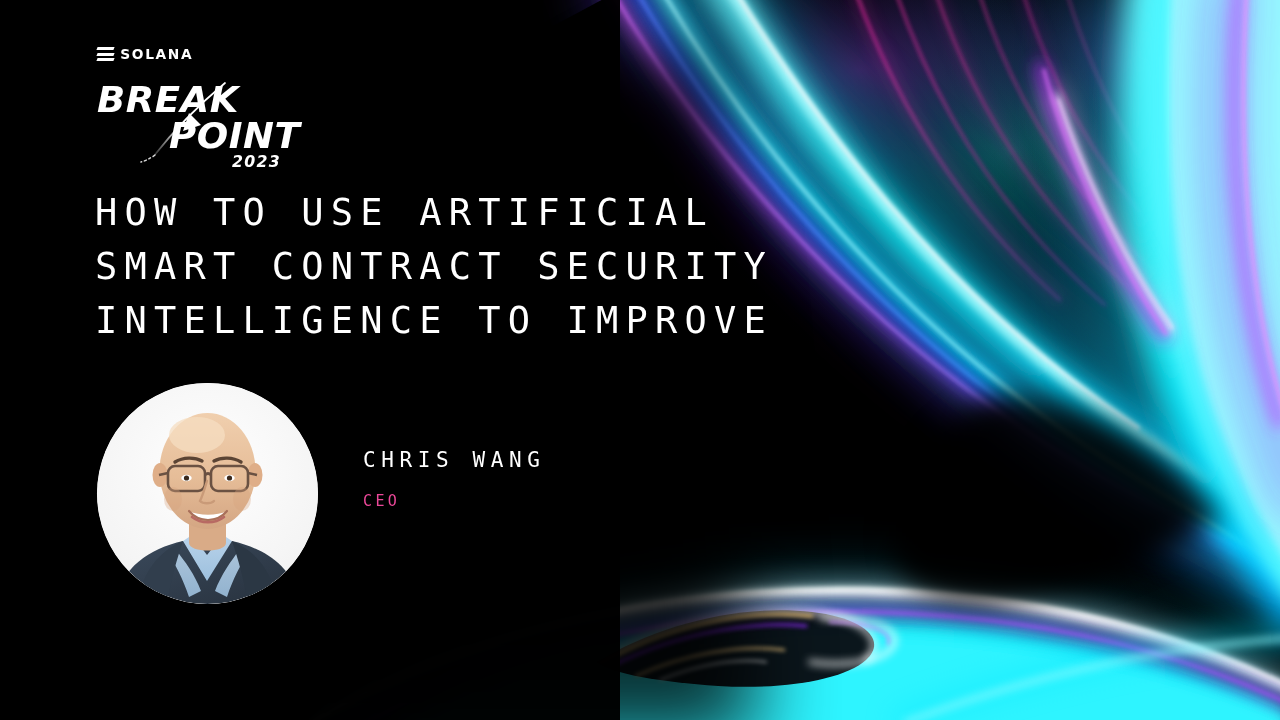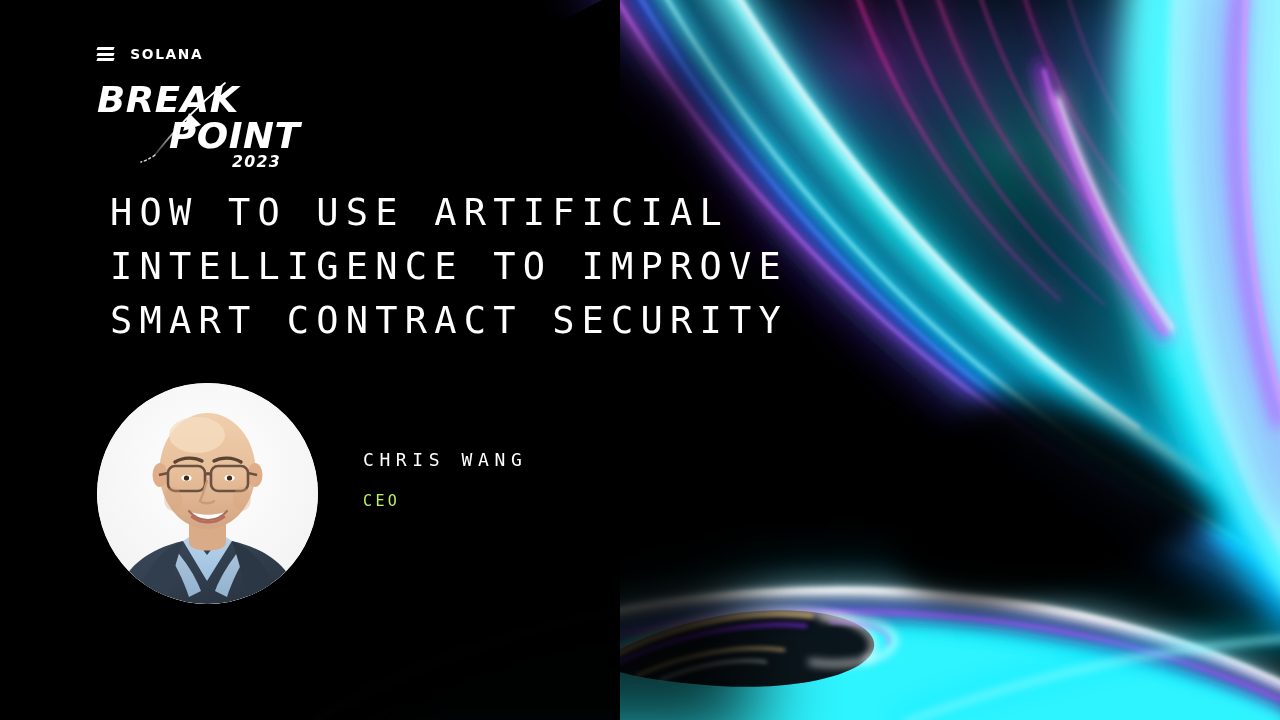--- a/index.html
+++ b/index.html
@@ -24,21 +24,21 @@
   }
   #artwork svg { position:absolute; inset:0; display:block; }
 
   
   #brand {
     position:absolute;
     left:97px; top:46px;
     width:220px; height:100px;
   }
   .solana-row {
-    display:flex; align-items:center; gap:17px;
+    display:flex; align-items:center; gap:7px;
     height:16px;
   }
   .solana-mark {
     width:17px; height:14px;
     display:flex; flex-direction:column; justify-content:space-between;
   }
   .solana-mark i {
     display:block; height:3px; background:#ffffff;
     transform:skewX(-22deg);
   }
@@ -87,21 +87,20 @@
     position:absolute; left:0; top:-6px;
     width:200px; height:90px;
     pointer-events:none;
   }
 
   
   #title {
     position:absolute;
     left:95px; top:186px;
     width:880px;
-    margin-left:15px;
   }
   #title .tline {
     color:#ffffff;
     font-family:"DejaVu Sans Mono", monospace;
     font-size:37px;
     letter-spacing:7.2px;
     line-height:54px;
     white-space:nowrap;
     font-weight:400;
   }
@@ -122,27 +121,27 @@
   #avatar svg { display:block; width:221px; height:221px; }
 
   #speaker-text {
     position:absolute;
     left:266px; top:62px;
     width:300px;
   }
   #speaker-name {
     color:#ffffff;
     font-family:"DejaVu Sans Mono", monospace;
-    font-size:18px;
+    font-size:21px;
     letter-spacing:5.6px;
     line-height:30px;
     white-space:nowrap;
   }
   .speaker-sub {
-    color:#bef264;
+    color:#ec4899;
     font-family:"DejaVu Sans Mono", monospace;
     font-size:15px;
     letter-spacing:3.4px;
     line-height:21px;
     white-space:nowrap;
   }
   #speaker-role { margin-top:16px; }
 </style>
 </head>
 <body>
@@ -379,22 +378,22 @@
       </svg>
 
       <div class="bp-line bp-break">BREAK</div>
       <div class="bp-line bp-point">POINT</div>
       <div class="bp-line bp-year">2023</div>
     </div>
   </div>
 
   <div id="title">
     <div class="tline">HOW TO USE ARTIFICIAL</div>
+    <div class="tline">SMART CONTRACT SECURITY</div>
     <div class="tline">INTELLIGENCE TO IMPROVE</div>
-    <div class="tline">SMART CONTRACT SECURITY</div>
   </div>
 
   <div id="speaker">
 
     <div id="avatar">
       <svg viewBox="0 0 221 221" xmlns="http://www.w3.org/2000/svg">
         <defs>
           <clipPath id="avClip">
               <circle cx="110.5" cy="110.5" r="110.5"></circle>
             </clipPath>

